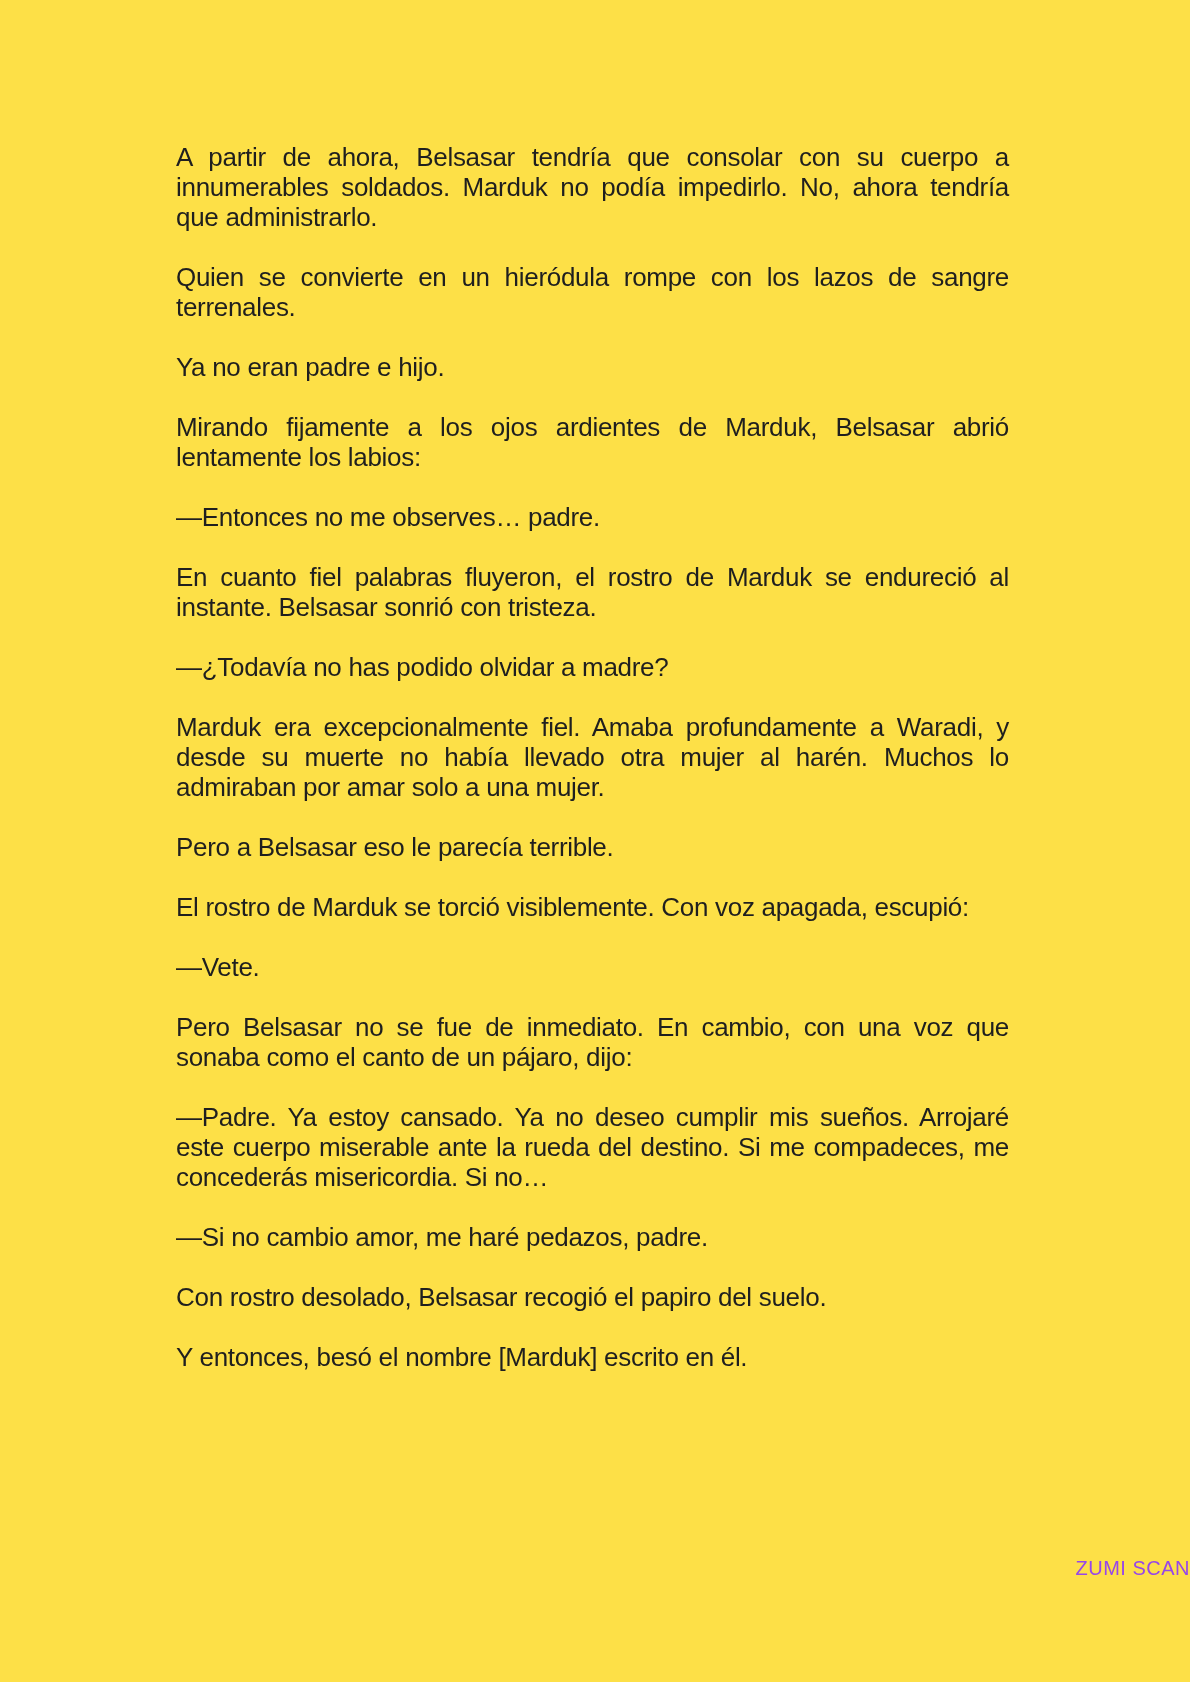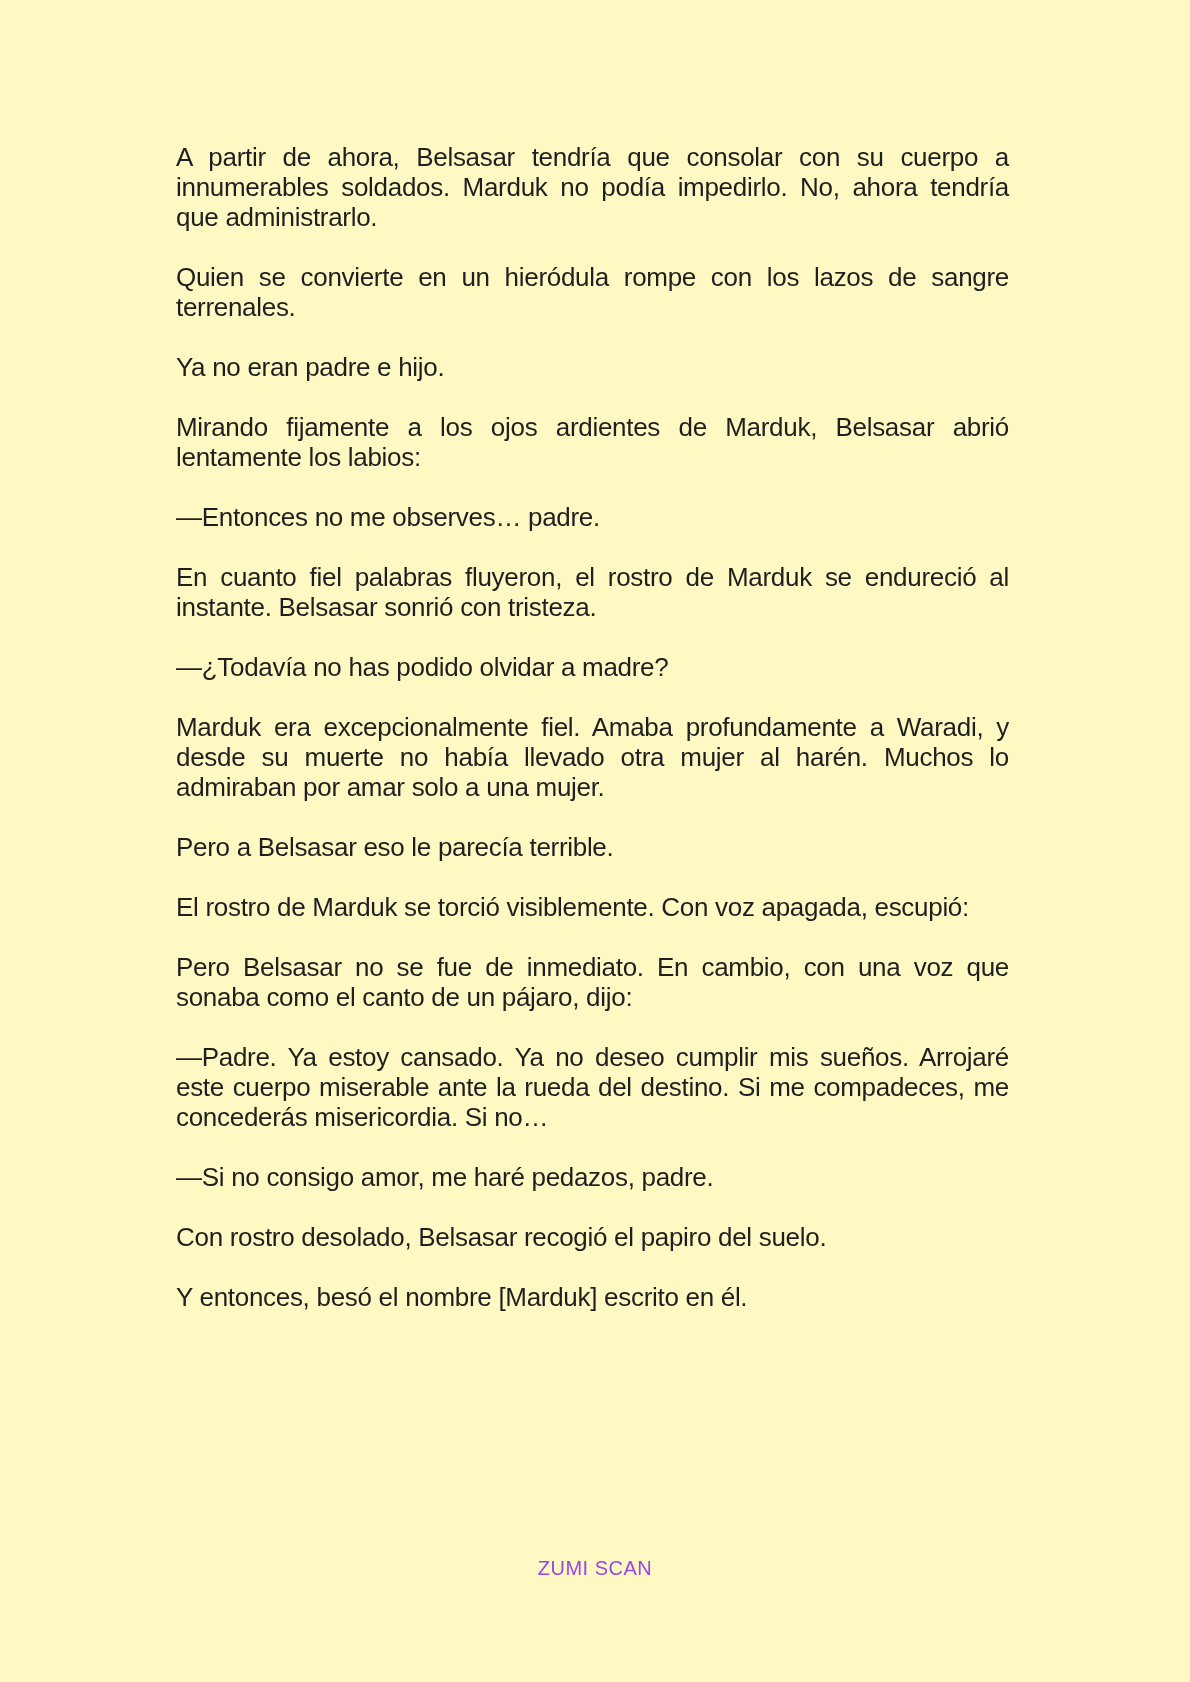--- a/index.html
+++ b/index.html
@@ -35,42 +35,43 @@
     margin: 0 0 30px 0;
   }
   .text-block p:last-child {
     margin-bottom: 16px;
   }
   .scan-credit {
     position: absolute;
     left: 0;
     right: 0;
     top: 1556px;
-    text-align: center;
+    text-align: right;
     font-size: 20px;
     line-height: 24px;
     letter-spacing: 0.5px;
     color: #9747e8;
   }
 </style>
 </head>
 <body>
 
-<div class="page" style="background: #fef9c3;">
+<div class="page" style="background: #fde047;">
   <div class="text-block" style="color: rgb(31, 31, 31);">
       <p>A partir de ahora, Belsasar tendría que consolar con su cuerpo a innumerables soldados. Marduk no podía impedirlo. No, ahora tendría que administrarlo.</p>
       <p>Quien se convierte en un hieródula rompe con los lazos de sangre terrenales.</p>
       <p>Ya no eran padre e hijo.</p>
       <p>Mirando fijamente a los ojos ardientes de Marduk, Belsasar abrió lentamente los labios:</p>
       <p>—Entonces no me observes… padre.</p>
       <p>En cuanto fiel palabras fluyeron, el rostro de Marduk se endureció al instante. Belsasar sonrió con tristeza.</p>
       <p>—¿Todavía no has podido olvidar a madre?</p>
       <p>Marduk era excepcionalmente fiel. Amaba profundamente a Waradi, y desde su muerte no había llevado otra mujer al harén. Muchos lo admiraban por amar solo a una mujer.</p>
       <p>Pero a Belsasar eso le parecía terrible.</p>
       <p>El rostro de Marduk se torció visiblemente. Con voz apagada, escupió:</p>
+      <p>—Vete.</p>
       <p>Pero Belsasar no se fue de inmediato. En cambio, con una voz que sonaba como el canto de un pájaro, dijo:</p>
       <p>—Padre. Ya estoy cansado. Ya no deseo cumplir mis sueños. Arrojaré este cuerpo miserable ante la rueda del destino. Si me compadeces, me concederás misericordia. Si no…</p>
-      <p>—Si no consigo amor, me haré pedazos, padre.</p>
+      <p>—Si no cambio amor, me haré pedazos, padre.</p>
       <p>Con rostro desolado, Belsasar recogió el papiro del suelo.</p>
       <p>Y entonces, besó el nombre [Marduk] escrito en él.</p>
     </div>
   <div class="scan-credit" style="color: rgb(151, 71, 232);">ZUMI SCAN</div>
 </div>
 
 </body></html>

